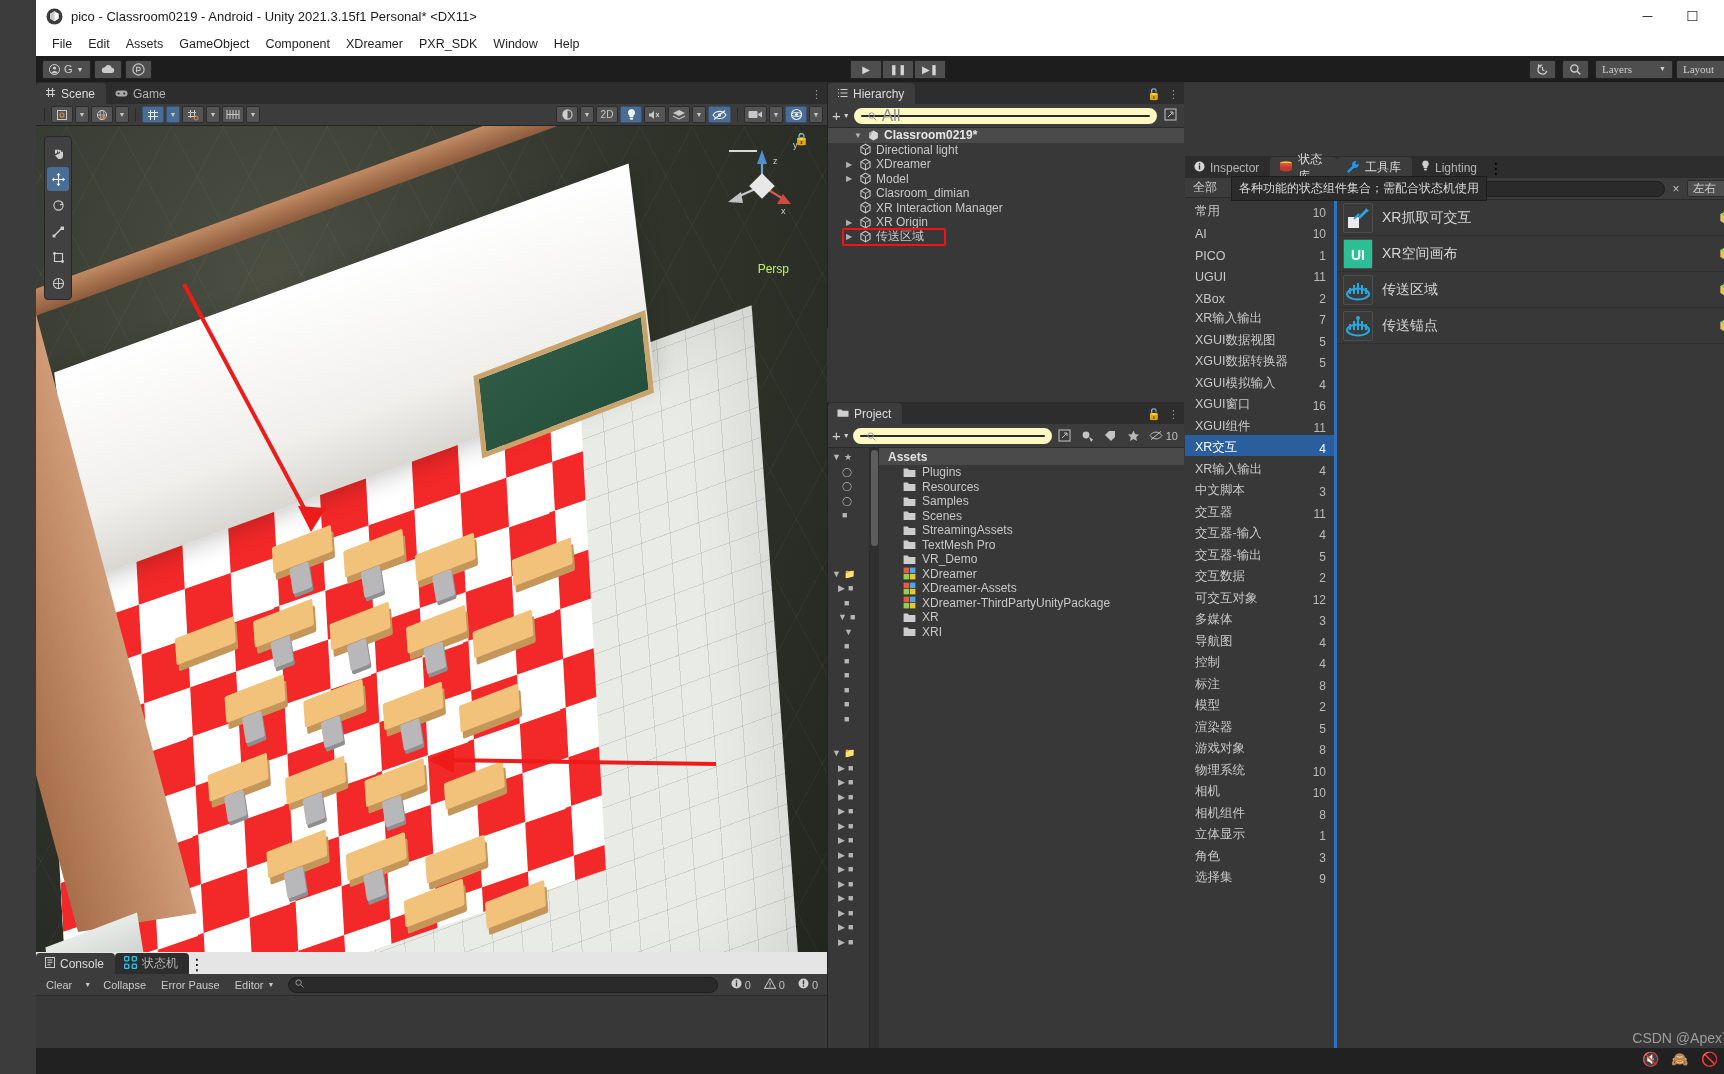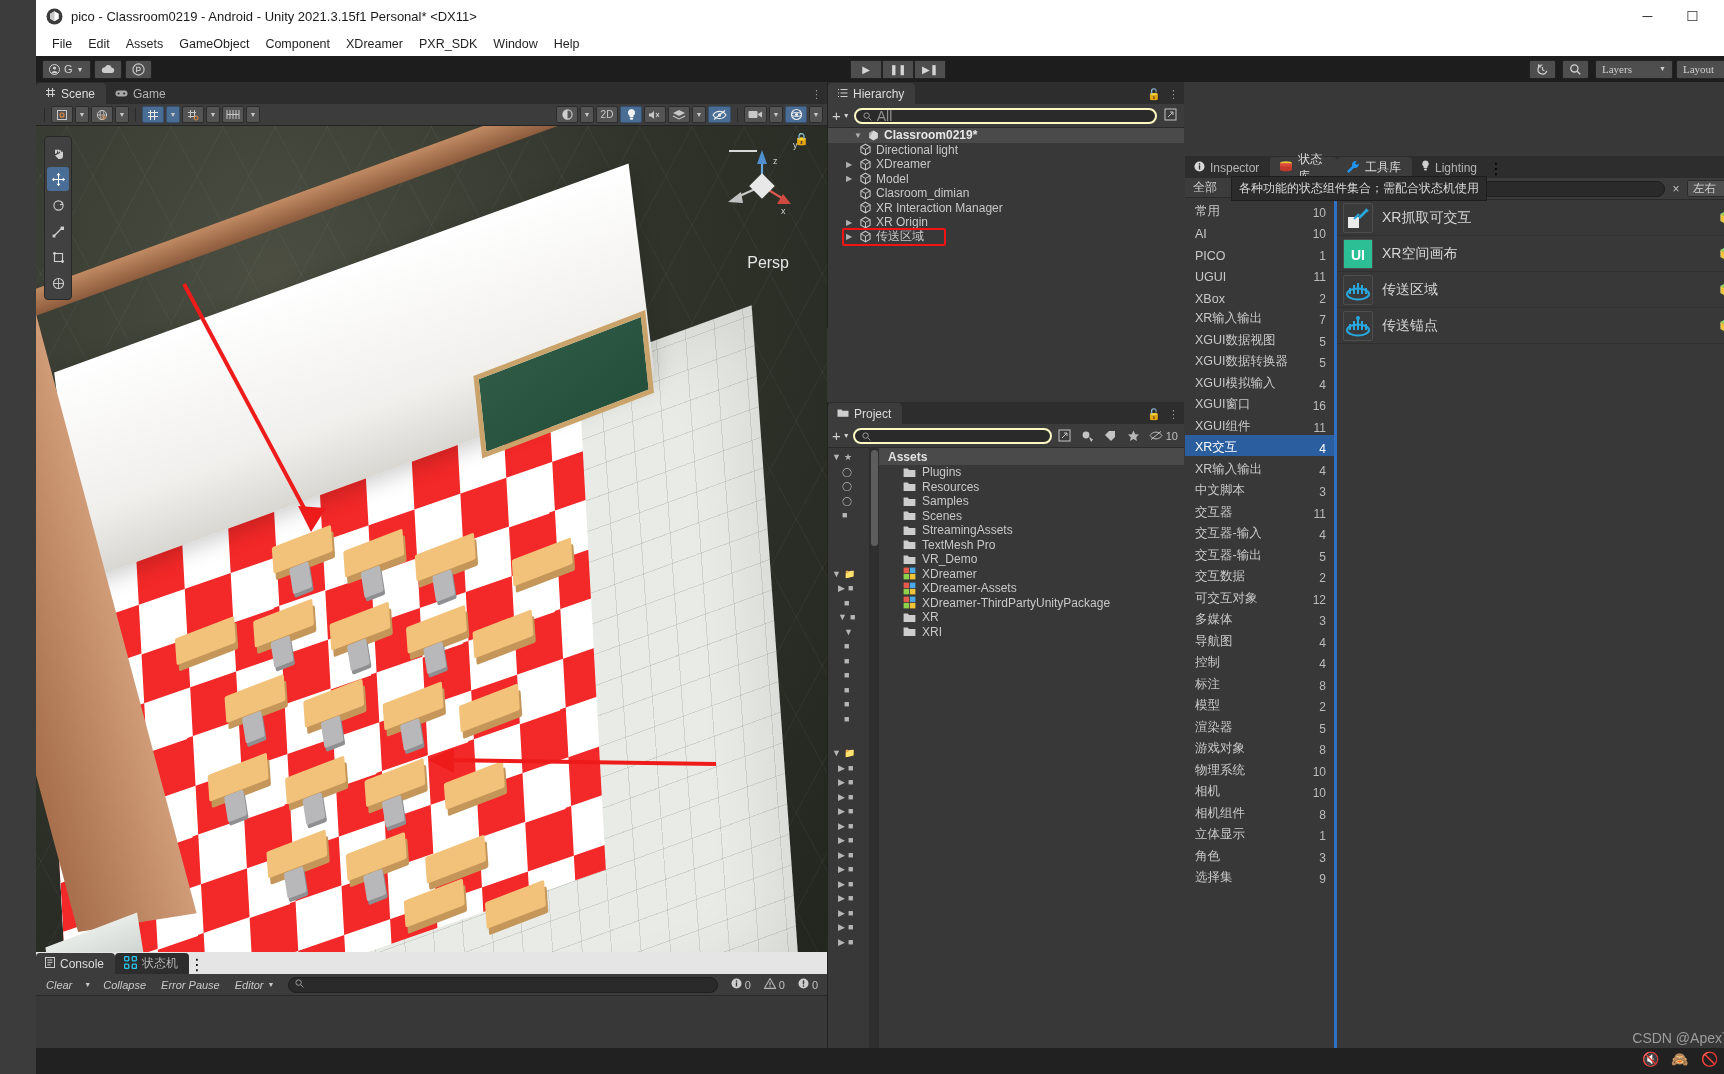--- a/index.html
+++ b/index.html
@@ -139,54 +139,54 @@
     position: absolute; width: 62px; height: 26px; background: #f3c27a;
     box-shadow: 2px 7px 0 #c4965a; transform: skewY(-12deg) skewX(-5deg);
     border-radius: 2px;
   }
   .chair {
     position: absolute; width: 20px; height: 26px; background: #b8b8ba;
     transform: skewY(-12deg); border-radius: 2px; box-shadow: 1px 4px 0 #8f8f92;
   }
 
   .gizmo { position: absolute; right: 22px; top: 16px; width: 86px; height: 110px; }
-  .persp-label { position: absolute; right: 38px; top: 128px; color: #e5e5e5; font-size: 16px; }
+  .persp-label { position: absolute; right: 38px; top: 136px; color: #bef264; font-size: 12px; }
 
   .tool-strip {
     position: absolute; left: 8px; top: 10px; width: 28px;
     background: #414141; border: 1px solid #282828; border-radius: 4px;
     display: flex; flex-direction: column; padding: 3px 0;
   }
   .tool-strip .ti { height: 24px; display: flex; align-items: center; justify-content: center;
                     color: #cdcdcd; font-size: 12px; margin: 1px 2px; border-radius: 3px; }
   .tool-strip .ti.on { background: #4a6d96; }
 
   
   #console-panel { position: absolute; left: 0; bottom: 0; width: 791px; height: 122px;
                    background: #383838; display: flex; flex-direction: column; }
   .console-tabs { height: 22px; background: #e5e5e5; display: flex; align-items: flex-end; position: relative; }
   .console-bar { height: 22px; background: #3c3c3c; display: flex; align-items: center;
                  padding: 0 3px; gap: 1px; border-bottom: 1px solid #2a2a2a; }
   .cbtn { height: 18px; padding: 0 7px; color: #c9c9c9; font-size: 11px;
-          display: flex; align-items: center; gap: 4px; font-style: italic; }
+          display: flex; align-items: center; gap: 4px; }
   .csearch { flex: 1; height: 16px; margin: 0 6px; background: #2a2a2a;
              border: 1px solid #1e1e1e; border-radius: 8px; display: flex; align-items: center;
              padding: 0 6px; color: #8c8c8c; font-size: 10px; }
   .ccount { display: flex; align-items: center; gap: 3px; color: #c0c0c0; font-size: 11px;
             padding: 0 6px; }
   .console-body { flex: 1; background: #383838; }
 
   
   #hierarchy-panel { width: 357px; border-left: 1px solid #232323; height: 246px; }
   .h-toolbar { height: 24px; background: #3c3c3c; display: flex; align-items: center;
                padding: 0 4px; gap: 4px; border-bottom: 1px solid #2a2a2a; }
   .plus { color: #d0d0d0; font-size: 15px; display: flex; align-items: center; gap: 2px; }
-  .hsearch { flex: 1; height: 16px; background: #2a2a2a; border: 2px solid #fef9c3;
+  .hsearch { flex: 1; height: 16px; background: #2a2a2a; border: 7px solid #fef9c3;
              border-radius: 8px; display: flex; align-items: center; padding: 0 7px;
-             color: #8f8f8f; font-size: 14px; gap: 5px; }
+             color: #8f8f8f; font-size: 17px; gap: 5px; }
   .h-list { flex: 1; background: #383838; overflow: hidden; padding-top: 0; }
   .hrow { height: 14.5px; display: flex; align-items: center; font-size: 12px;
           color: #c8c8c8; padding-left: 18px; gap: 4px; }
   .hrow.root { background: #4a4a4a; color: #e6e6e6; font-weight: bold; padding-left: 26px; }
   .hrow .tri { width: 9px; font-size: 8px; color: #b0b0b0; }
   .hrow .cube { width: 13px; display: flex; }
   .hl-box { position: absolute; border: 2px solid #f01414; border-radius: 2px; pointer-events: none; }
 
   
   #project-panel { position: absolute; left: 791px; top: 320px; width: 357px; height: 672px;

